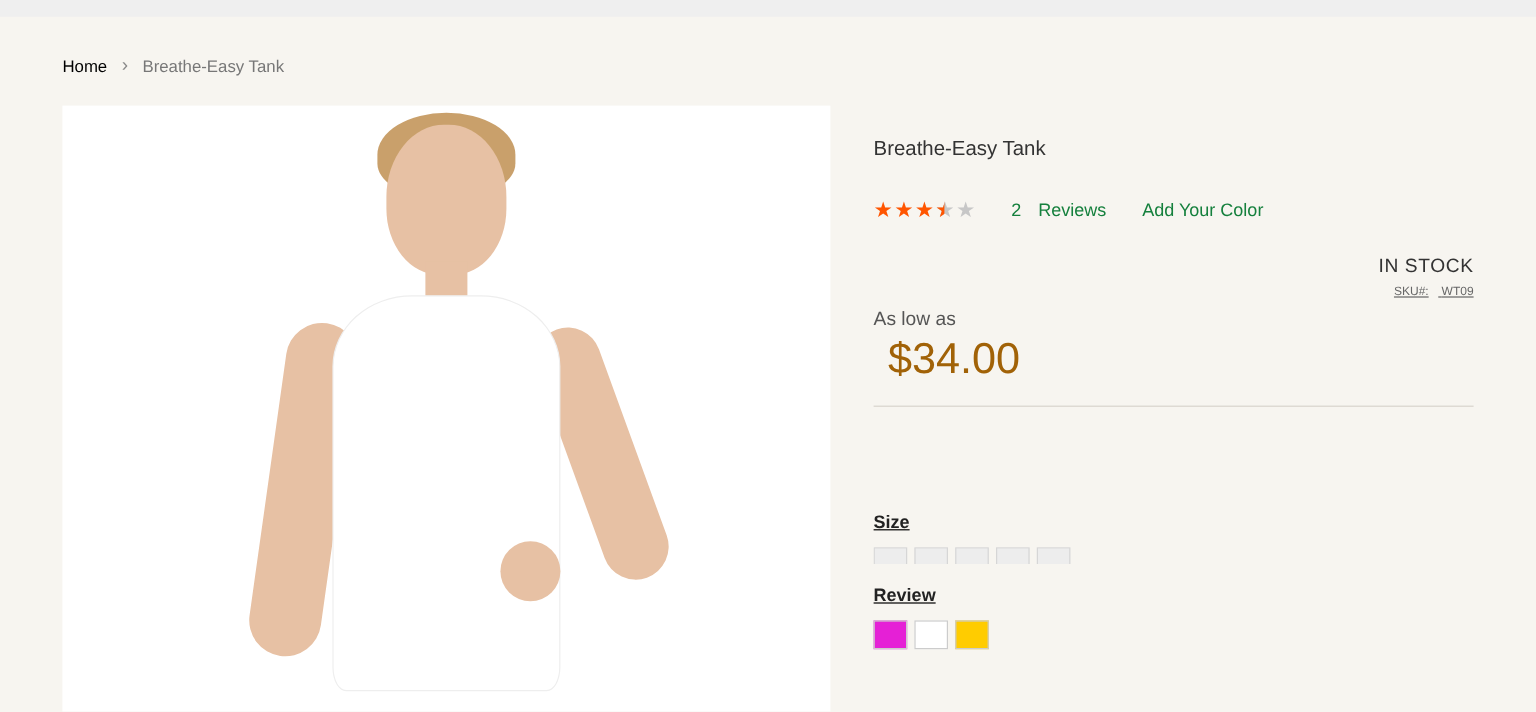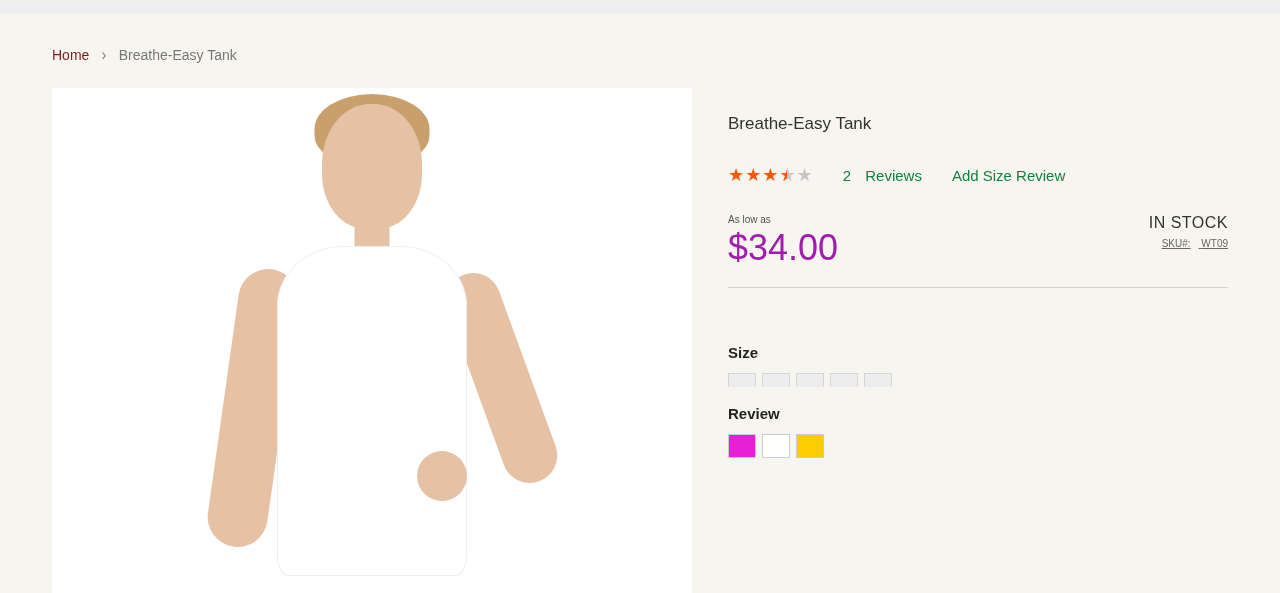--- a/index.html
+++ b/index.html
@@ -18,21 +18,21 @@
     .container {
       padding: 0 52px;
     }
     .breadcrumb {
       padding: 32px 0 24px 0;
       display: flex;
       align-items: center;
       font-size: 14px;
     }
     .breadcrumb a {
-      color: #7f1d1d;
+      color: #000000;
       text-decoration: none;
     }
     .breadcrumb .sep {
       margin: 0 12px;
       color: #888;
       font-size: 16px;
     }
     .breadcrumb .current {
       color: #777;
     }
@@ -157,46 +157,49 @@
     }
     .price-stock-row {
       display: flex;
       justify-content: space-between;
       align-items: flex-start;
       border-bottom: 1px solid #d8d4cd;
       padding-bottom: 18px;
     }
     .price-col {}
     .as-low-as {
-      font-size: 10px;
+      font-size: 16px;
       color: #555;
       margin-bottom: 2px;
+      margin-top: 44px;
     }
     .price {
       font-size: 36px;
-      color: #a21caf;
+      color: #a16207;
       font-weight: 400;
+      margin-left: 12px;
     }
     .stock-col {
       text-align: right;
     }
     .stock-status {
       font-size: 16px;
       color: #333;
       letter-spacing: 0.5px;
     }
     .sku-line {
       font-size: 10px;
       color: #666;
       margin-top: 6px;
       text-decoration: underline;
     }
     .sku-label { margin-right: 8px; }
     .options {
-      margin-top: 56px;
+      margin-top: 88px;
+      text-decoration: underline;
     }
     .option-label {
       font-size: 15px;
       font-weight: 600;
       color: #222;
       margin-bottom: 12px;
     }
     .size-swatches {
       display: flex;
       gap: 6px;
@@ -295,21 +298,21 @@
           <span class="star full">★</span>
           <span class="star full">★</span>
           <span class="star full">★</span>
           <span class="star half">★</span>
           <span class="star empty">★</span>
         </div>
         <a class="reviews-link">
           <span class="reviews-count">2</span>
           <span>Reviews</span>
         </a>
-        <a class="add-review-link">Add Size Review</a>
+        <a class="add-review-link">Add Your Color</a>
       </div>
 
       <div class="price-stock-row">
         <div class="price-col">
           <div class="as-low-as">As low as</div>
           <div class="price">$34.00</div>
         </div>
         <div class="stock-col">
           <div class="stock-status">IN STOCK</div>
           <div class="sku-line">

